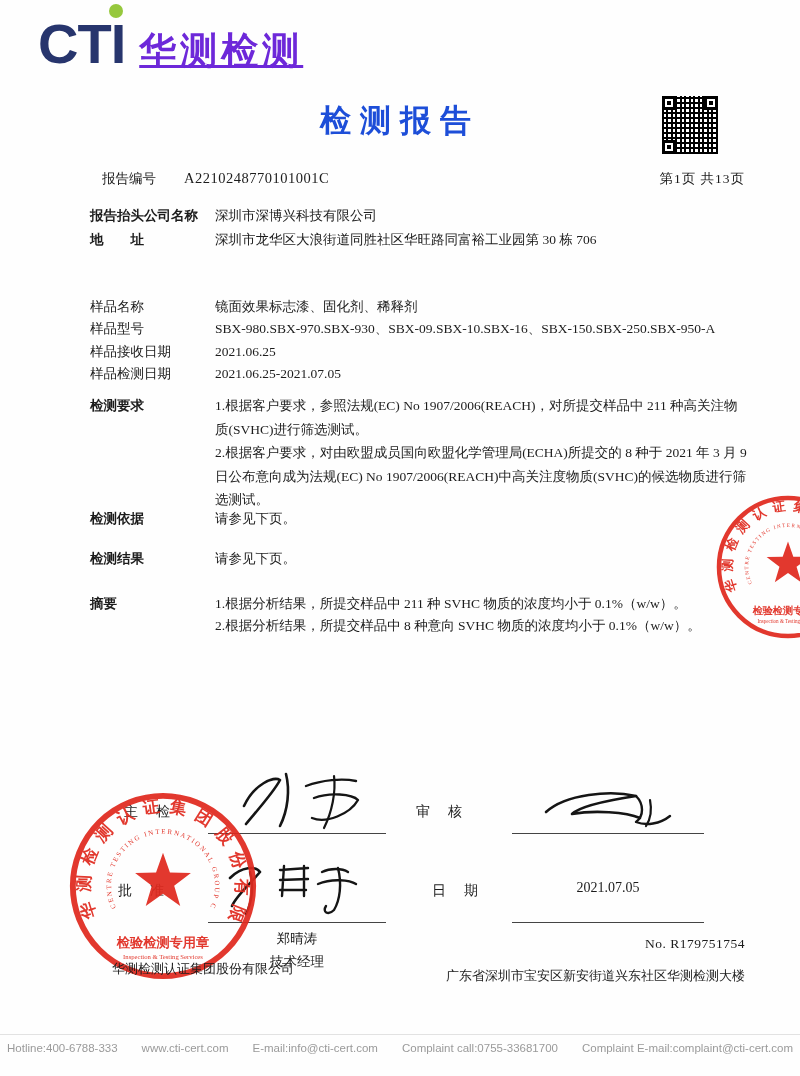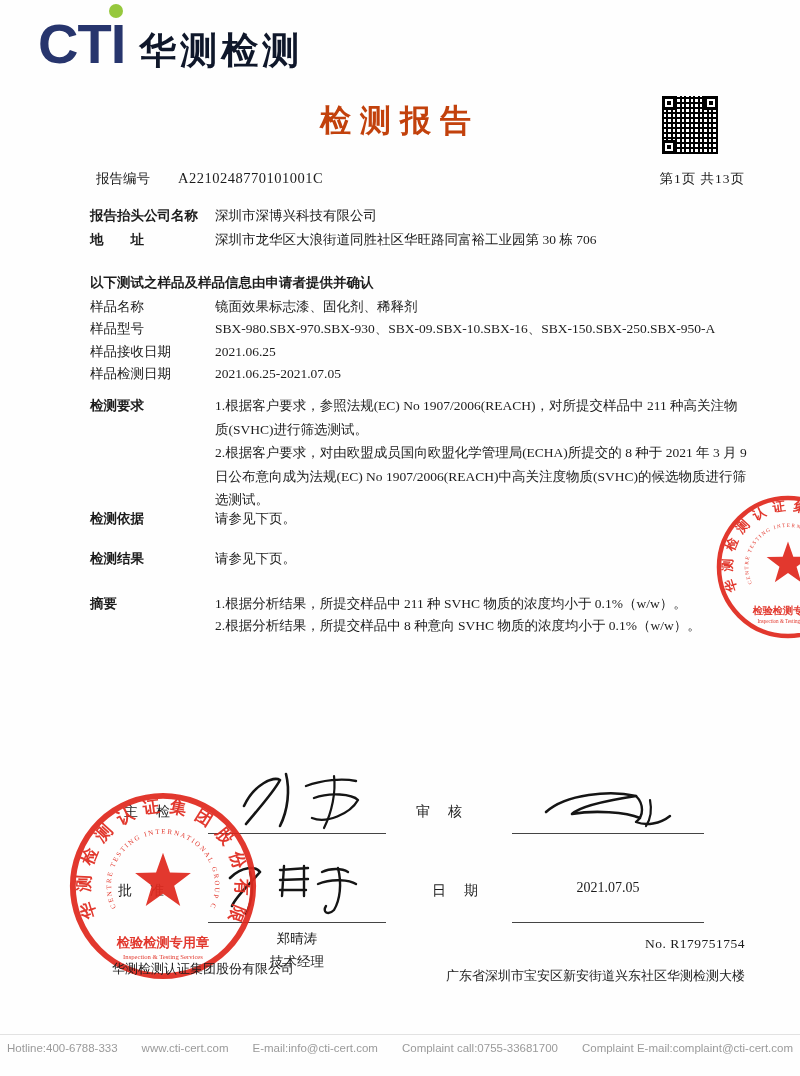--- a/index.html
+++ b/index.html
@@ -14,41 +14,41 @@
   .logo{left:38px;top:16px;display:flex;align-items:flex-end;gap:14px;}
   .logo-cti{
     font-family:"Liberation Sans","DejaVu Sans",sans-serif;font-weight:bold;
     font-size:56px;line-height:1;color:#27356d;letter-spacing:-1px;position:relative;
   }
   .logo-dot{
     position:absolute;right:2px;top:-12px;width:14px;height:14px;border-radius:50%;
     background:#96c83d;
   }
   .logo-cn{
-    font-weight:bold;font-size:37px;line-height:1;color:#0f172a;
-    letter-spacing:4px;padding-bottom:3px;
+    font-weight:bold;font-size:37px;line-height:1;color:#6d28d9;
+    letter-spacing:4px;padding-bottom:3px;text-decoration:underline;
   }
 
   
   .title{
     left:0;right:0;top:100px;text-align:center;font-size:31px;font-weight:bold;
-    letter-spacing:9px;color:#c2410c;
+    letter-spacing:9px;color:#1d4ed8;
   }
   .qr{
     left:662px;top:96px;width:56px;height:58px;background-color:#fff;
     background-image:
       repeating-linear-gradient(90deg,#000 0 2px,transparent 2px 4px,#000 4px 6px,transparent 6px 9px),
       repeating-linear-gradient(0deg,#000 0 2px,transparent 2px 5px,#000 5px 7px,transparent 7px 10px);
   }
   .qr .f{position:absolute;width:14px;height:14px;border:3px solid #000;background:#fff;box-sizing:border-box;}
   .qr .f::after{content:"";position:absolute;left:2px;top:2px;width:4px;height:4px;background:#000;}
   .qr .f.tl{left:0;top:0}.qr .f.tr{right:0;top:0}.qr .f.bl{left:0;bottom:0}
   .pageinfo{right:55px;top:170px;font-size:13.5px;letter-spacing:1px;}
 
-  .repno{left:96px;top:170px;font-size:13.5px;}
+  .repno{left:102px;top:170px;font-size:13.5px;}
   .repno .val{margin-left:28px;font-size:14.5px;letter-spacing:.5px;}
 
   
   .lrow{left:90px;font-size:13.5px;line-height:1.25;display:flex;}
   .lrow .lab{width:125px;flex:0 0 125px;}
   .lrow .lab.b{font-weight:bold;}
   .lrow .val{width:532px;}
   .sechead{left:90px;font-size:13.5px;font-weight:bold;}
 
   .sigline{position:absolute;height:1px;background:#444;}
@@ -101,21 +101,20 @@
 
   <div class="abs lrow" style="top:208px">
     <span class="lab b">报告抬头公司名称</span>
     <span class="val">深圳市深博兴科技有限公司</span>
   </div>
   <div class="abs lrow" style="top:232px">
     <span class="lab b">地　　址</span>
     <span class="val">深圳市龙华区大浪街道同胜社区华旺路同富裕工业园第 30 栋 706</span>
   </div>
 
-  <div class="abs sechead" style="top:274px">以下测试之样品及样品信息由申请者提供并确认</div>
   <div class="abs lrow" style="top:299px">
     <span class="lab">样品名称</span>
     <span class="val">镜面效果标志漆、固化剂、稀释剂</span>
   </div>
   <div class="abs lrow" style="top:321px">
     <span class="lab">样品型号</span>
     <span class="val">SBX-980.SBX-970.SBX-930、SBX-09.SBX-10.SBX-16、SBX-150.SBX-250.SBX-950-A</span>
   </div>
   <div class="abs lrow" style="top:344px">
     <span class="lab">样品接收日期</span>

